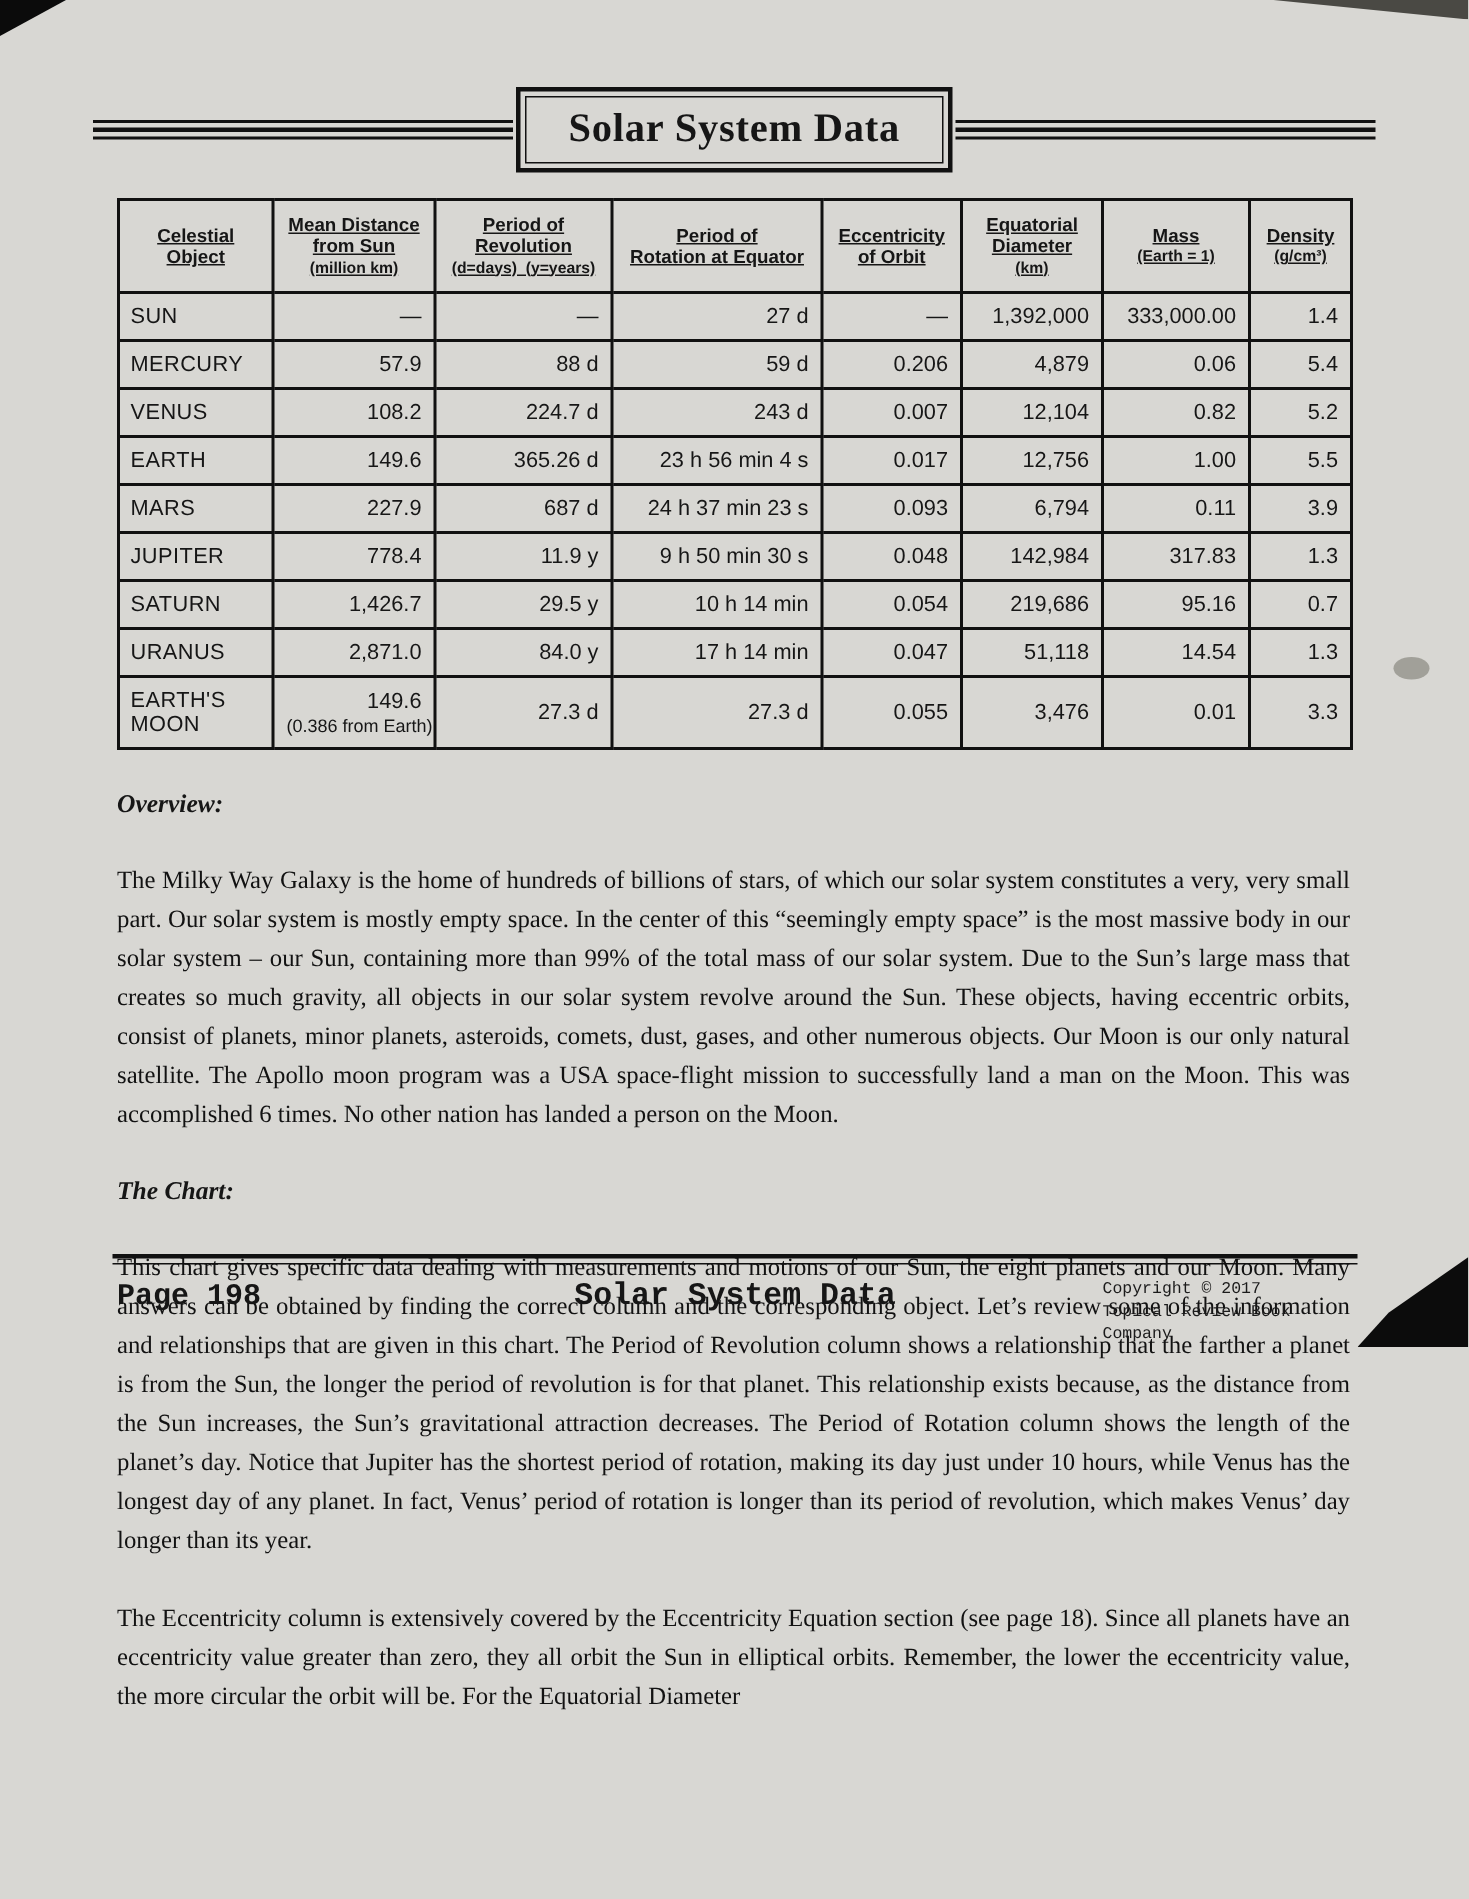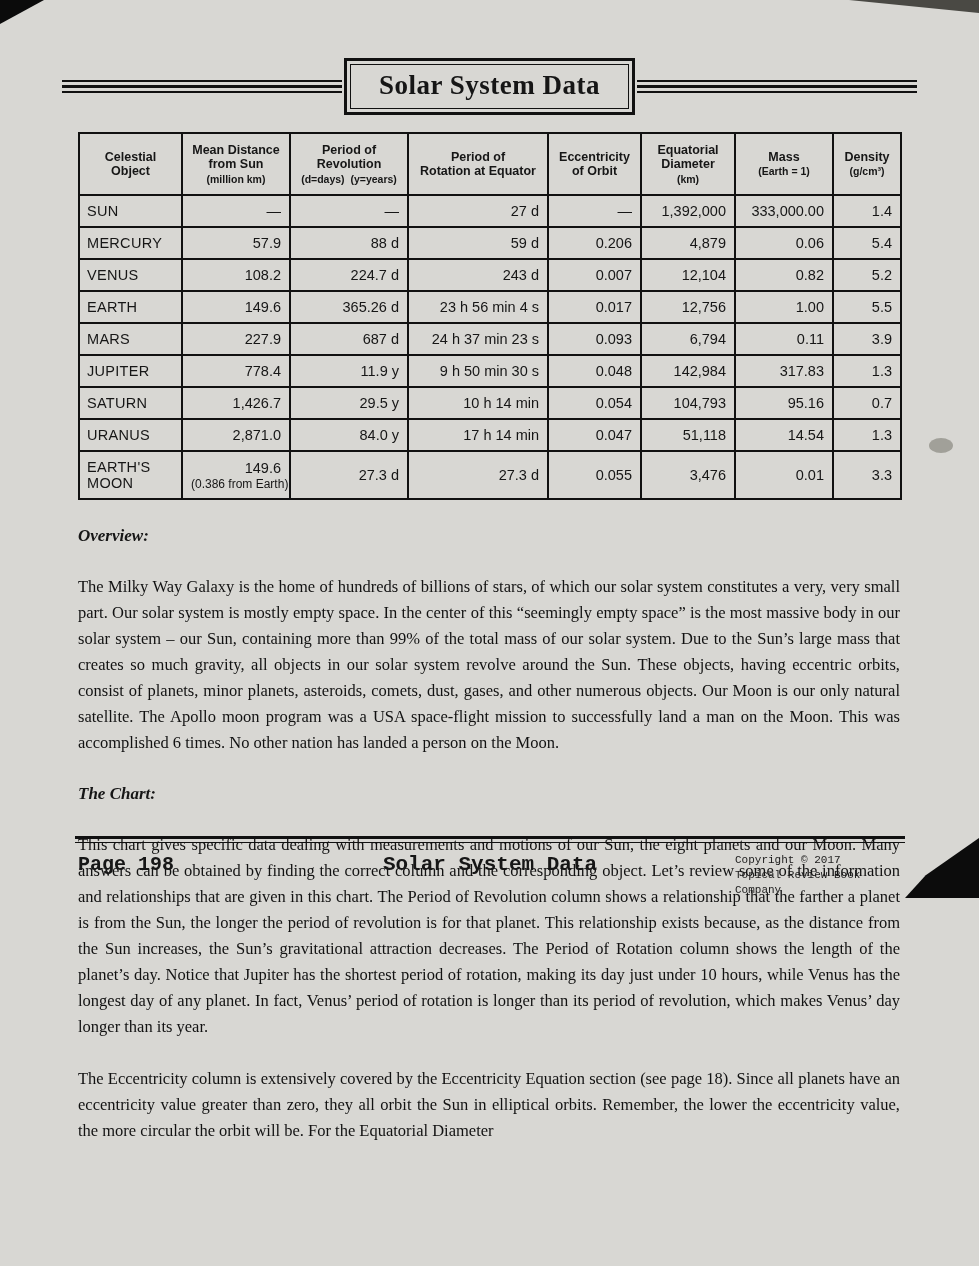--- a/index.html
+++ b/index.html
@@ -35,21 +35,21 @@
   
   table.data-table {
     border-collapse:collapse; table-layout:fixed;
     margin:17px 0 0 78px; width:822px;
     font-family:"Liberation Sans", sans-serif;
     background:transparent;
   }
   .data-table th, .data-table td { border:2px solid #111; }
   .data-table th {
     font-size:12.5px; font-weight:700; text-align:center;
-    vertical-align:middle; padding:5px 2px; line-height:14.5px; height:62px;
+    vertical-align:middle; padding:5px 2px; line-height:14.5px; height:62px;text-decoration:underline;
   }
   .h-sub { font-size:10.5px; font-weight:700; white-space:pre; line-height:13px; margin-top:1px; }
   .data-table td { font-size:14.5px; padding:7px 8px; vertical-align:middle; }
   .data-table td.obj { text-align:left; padding-left:7px; letter-spacing:.3px; }
   .data-table td.val { text-align:right; }
   .cell-main { text-align:right; }
   .cell-sub { text-align:left; font-size:12px; white-space:nowrap; padding-left:0; margin-top:1px; }
 
   
   .content { width:822px; margin:26px 0 0 78px; }
@@ -209,21 +209,21 @@
           <td class="val">142,984</td>
           <td class="val">317.83</td>
           <td class="val">1.3</td>
         </tr>
         <tr>
           <td class="obj">SATURN</td>
           <td class="val">1,426.7</td>
           <td class="val">29.5 y</td>
           <td class="val">10 h 14 min</td>
           <td class="val">0.054</td>
-          <td class="val">104,793</td>
+          <td class="val">219,686</td>
           <td class="val">95.16</td>
           <td class="val">0.7</td>
         </tr>
         <tr>
           <td class="obj">URANUS</td>
           <td class="val">2,871.0</td>
           <td class="val">84.0 y</td>
           <td class="val">17 h 14 min</td>
           <td class="val">0.047</td>
           <td class="val">51,118</td>

